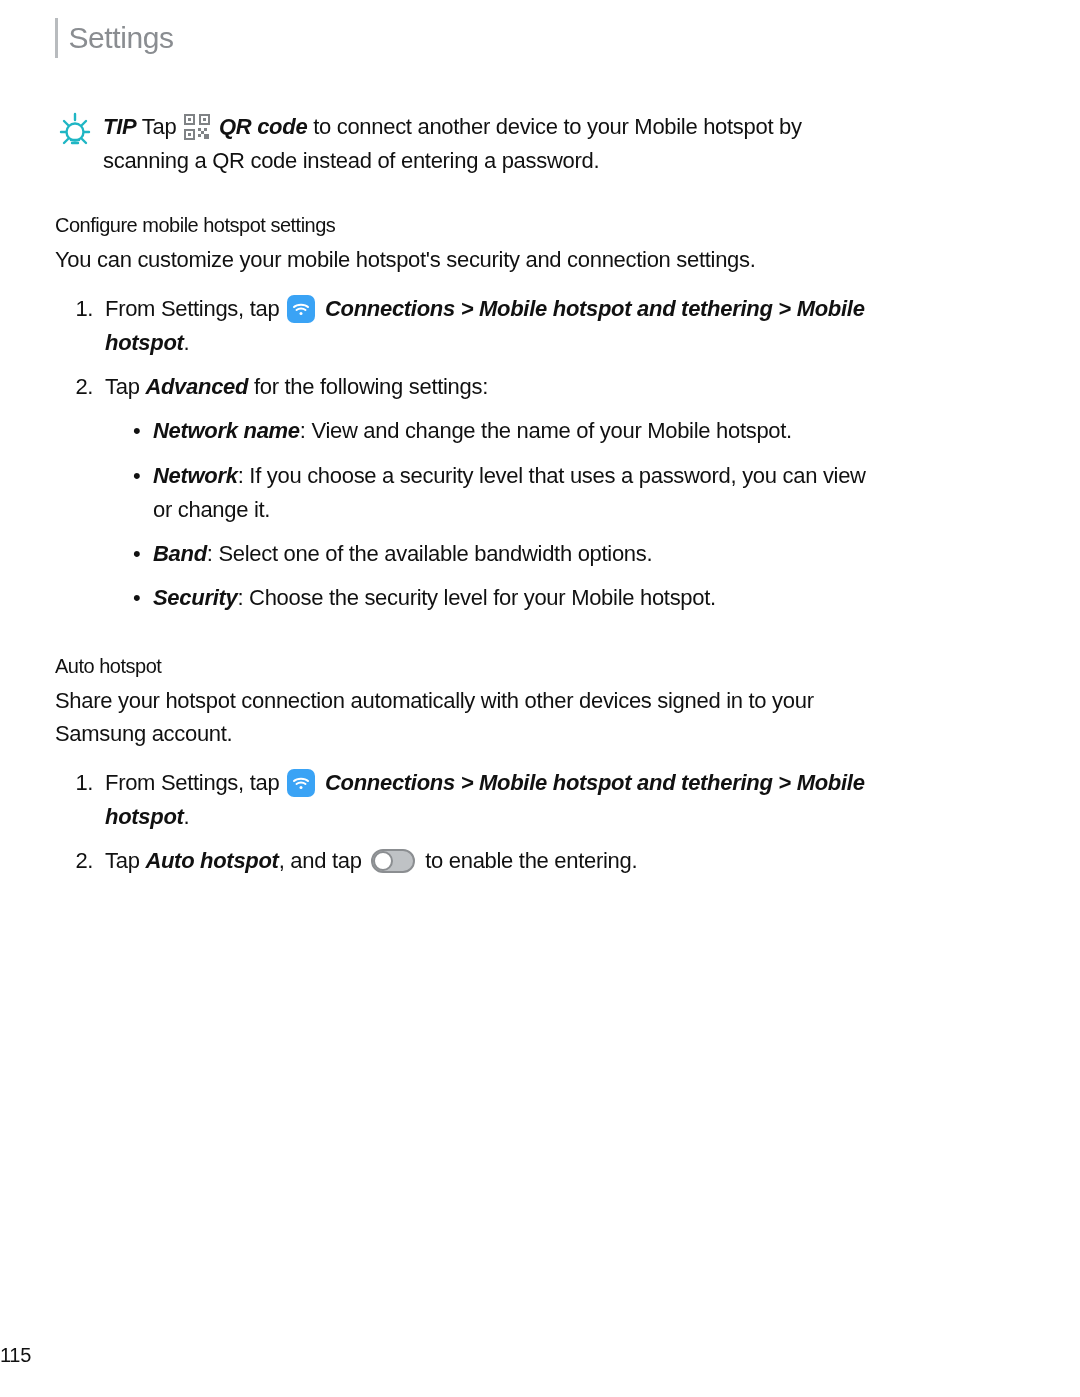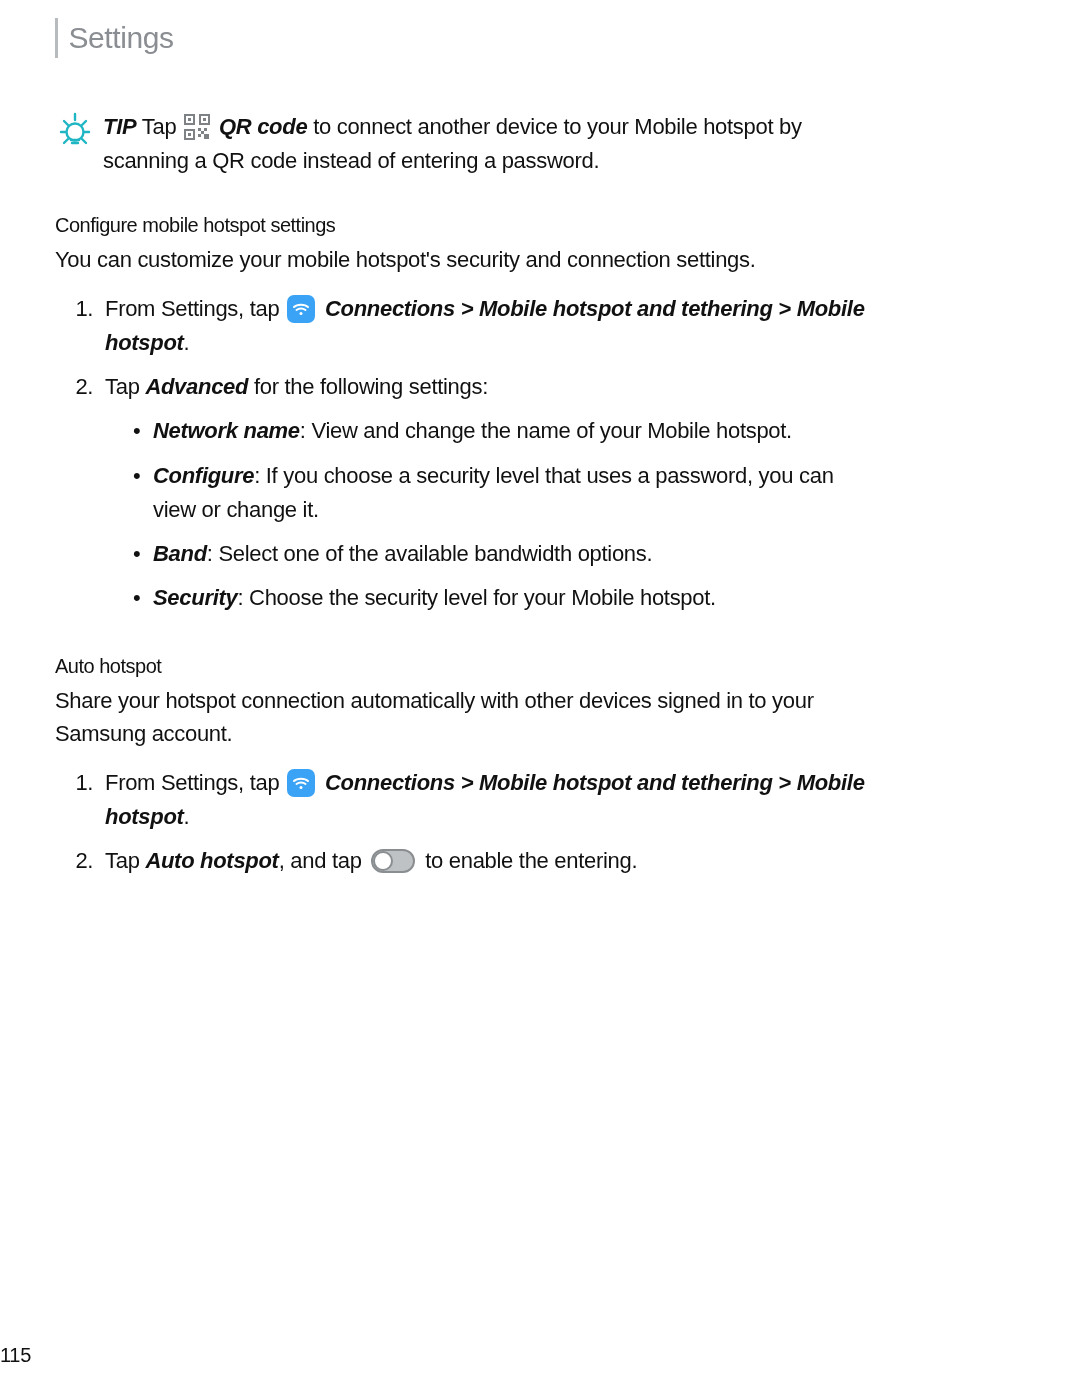--- a/index.html
+++ b/index.html
@@ -228,21 +228,21 @@
             <path d="M5.5 11 C8 9 12 9 14.5 11"></path>
             <circle cx="10" cy="14.5" r="1.5" fill="#fff" stroke="none"></circle>
           </g>
         </svg>
       </span><span class="bold"> Connections &gt; Mobile hotspot and tethering &gt; Mobile hotspot</span><span>.</span>
     </li>
     <li>
       <span>Tap </span><span class="bold">Advanced</span><span> for the following settings:</span>
       <ul class="bullets">
         <li><span class="bold">Network name</span><span>: View and change the name of your Mobile hotspot.</span></li>
-        <li><span class="bold">Configure</span><span>: If you choose a security level that uses a password, you can view or change it.</span></li>
+        <li><span class="bold">Network</span><span>: If you choose a security level that uses a password, you can view or change it.</span></li>
         <li><span class="bold">Band</span><span>: Select one of the available bandwidth options.</span></li>
         <li><span class="bold">Security</span><span>: Choose the security level for your Mobile hotspot.</span></li>
       </ul>
     </li>
   </ol>
 
   <h2 class="section-title">Auto hotspot</h2>
   <p class="section-intro">Share your hotspot connection automatically with other devices signed in to your Samsung account.</p>
 
   <ol class="steps">

